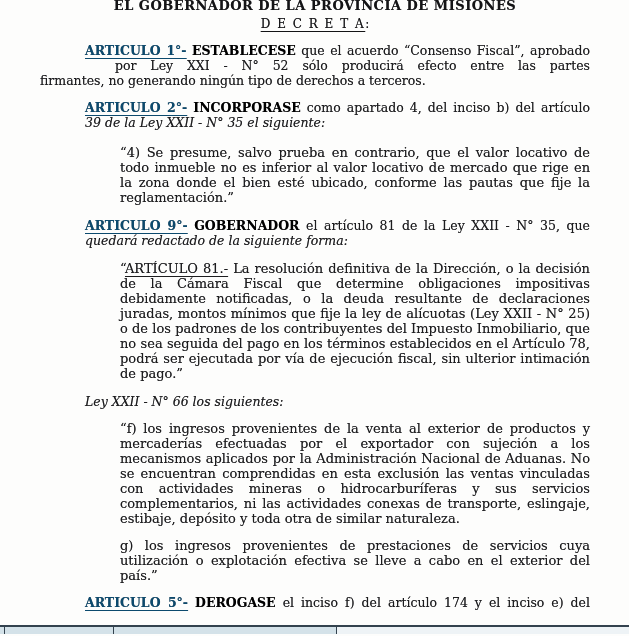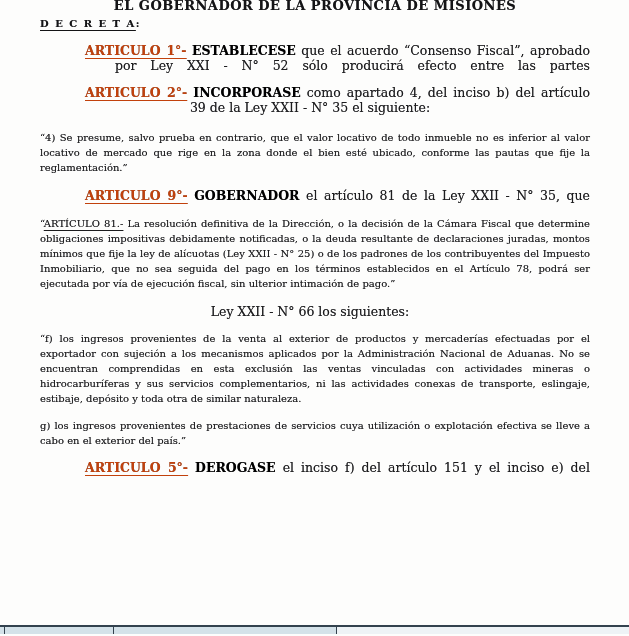--- a/index.html
+++ b/index.html
@@ -22,61 +22,62 @@
   .hdr-title {
     text-align: center;
     font-weight: 700;
     font-size: 13px;
     letter-spacing: 0.5px;
     line-height: 15px;
     margin-top: -2px;
     color: #141416;
   }
   .hdr-decree {
-    text-align: left;
-    font-weight: 700;
-    font-size: 10px;
+    text-align: center;
+    font-weight: 400;
+    font-size: 12px;
     line-height: 16px;
     margin-top: 3px;
     color: #141416;
   }
   .hdr-decree .decree-word {
     letter-spacing: 1.5px;
     text-decoration: underline;
     text-decoration-thickness: 1.4px;
     text-underline-offset: 2.5px;
   }
   
   .art { font-size: 12.5px; line-height: 15px; }
   .art-l1 {
     margin-left: 45px;
     text-align: justify;
     text-align-last: justify;
   }
   .lbl {
     font-weight: 700;
-    color: #c2410c;
+    color: #0c4a6e;
     text-decoration: underline;
     text-decoration-thickness: 1.4px;
     text-underline-offset: 2.5px;
   }
   .kw { font-weight: 700; color: #000000; }
   .l2-just {
     margin-left: 75px;
     text-align: justify;
     text-align-last: justify;
   }
   .l2-center {
     margin-left: 45px;
     margin-right: 55px;
-    text-align: center;
+    font-style: italic;
   }
   .l3 { text-align: left; }
   .quote {
-    font-size: 10px;
+    margin-left: 80px;
+    font-size: 13px;
     line-height: 15px;
     text-align: justify;
   }
   .q-lead {
     text-decoration: underline;
     text-decoration-thickness: 1.3px;
     text-underline-offset: 2.5px;
   }
   .mt-art1   { margin-top: 11px; }
   .mt-art2   { margin-top: 12px; }
@@ -110,55 +111,57 @@
 
   <div class="hdr-decree"><span class="decree-word">D E C R E T A</span><span>:</span></div>
 
   <div class="art mt-art1">
     <div class="art-l1">
       <span class="lbl">ARTICULO 1°-</span>
       <span class="kw">ESTABLECESE</span>
       <span>que el acuerdo “Consenso Fiscal”, aprobado</span>
     </div>
     <div class="l2-just">por Ley XXI - N° 52 sólo producirá efecto entre las partes</div>
+    <div class="l3">firmantes, no generando ningún tipo de derechos a terceros.</div>
   </div>
 
   <div class="art mt-art2">
     <div class="art-l1">
       <span class="lbl">ARTICULO 2°-</span>
       <span class="kw">INCORPORASE</span>
       <span>como apartado 4, del inciso b) del artículo</span>
     </div>
     <div class="l2-center">39 de la Ley XXII - N° 35 el siguiente:</div>
   </div>
 
   <div class="quote mt-quoteA">“4) Se presume, salvo prueba en contrario, que el valor locativo de todo inmueble no es inferior al valor locativo de mercado que rige en la zona donde el bien esté ubicado, conforme las pautas que fije la reglamentación.”</div>
 
   <div class="art mt-art3">
     <div class="art-l1">
       <span class="lbl">ARTICULO 9°-</span>
       <span class="kw">GOBERNADOR</span>
       <span>el artículo 81 de la Ley XXII - N° 35, que</span>
     </div>
+    <div class="l2-center">quedará redactado de la siguiente forma:</div>
   </div>
 
   <div class="quote mt-quoteB"><span>“</span><span class="q-lead">ARTÍCULO 81.-</span><span> La resolución definitiva de la Dirección, o la decisión de la Cámara Fiscal que determine obligaciones impositivas debidamente notificadas, o la deuda resultante de declaraciones juradas, montos mínimos que fije la ley de alícuotas (Ley XXII - N° 25) o de los padrones de los contribuyentes del Impuesto Inmobiliario, que no sea seguida del pago en los términos establecidos en el Artículo 78, podrá ser ejecutada por vía de ejecución fiscal, sin ulterior intimación de pago.”</span></div>
 
   <div class="art mt-art4">
     <div class="l2-center">Ley XXII - N° 66 los siguientes:</div>
   </div>
 
   <div class="quote mt-quoteC">“f) los ingresos provenientes de la venta al exterior de productos y mercaderías efectuadas por el exportador con sujeción a los mecanismos aplicados por la Administración Nacional de Aduanas. No se encuentran comprendidas en esta exclusión las ventas vinculadas con actividades mineras o hidrocarburíferas y sus servicios complementarios, ni las actividades conexas de transporte, eslingaje, estibaje, depósito y toda otra de similar naturaleza.</div>
   <div class="quote mt-quoteD">g) los ingresos provenientes de prestaciones de servicios cuya utilización o explotación efectiva se lleve a cabo en el exterior del país.”</div>
 
   <div class="art mt-art5">
     <div class="art-l1">
       <span class="lbl">ARTICULO 5°-</span>
       <span class="kw">DEROGASE</span>
-      <span>el inciso f) del artículo 151 y el inciso e) del</span>
+      <span>el inciso f) del artículo 174 y el inciso e) del</span>
     </div>
   </div>
 
   <div class="table-edge">
     <div class="te-c0"></div>
     <div class="te-c1"></div>
     <div class="te-c2"></div>
     <div class="te-c3"></div>
   </div>
 

